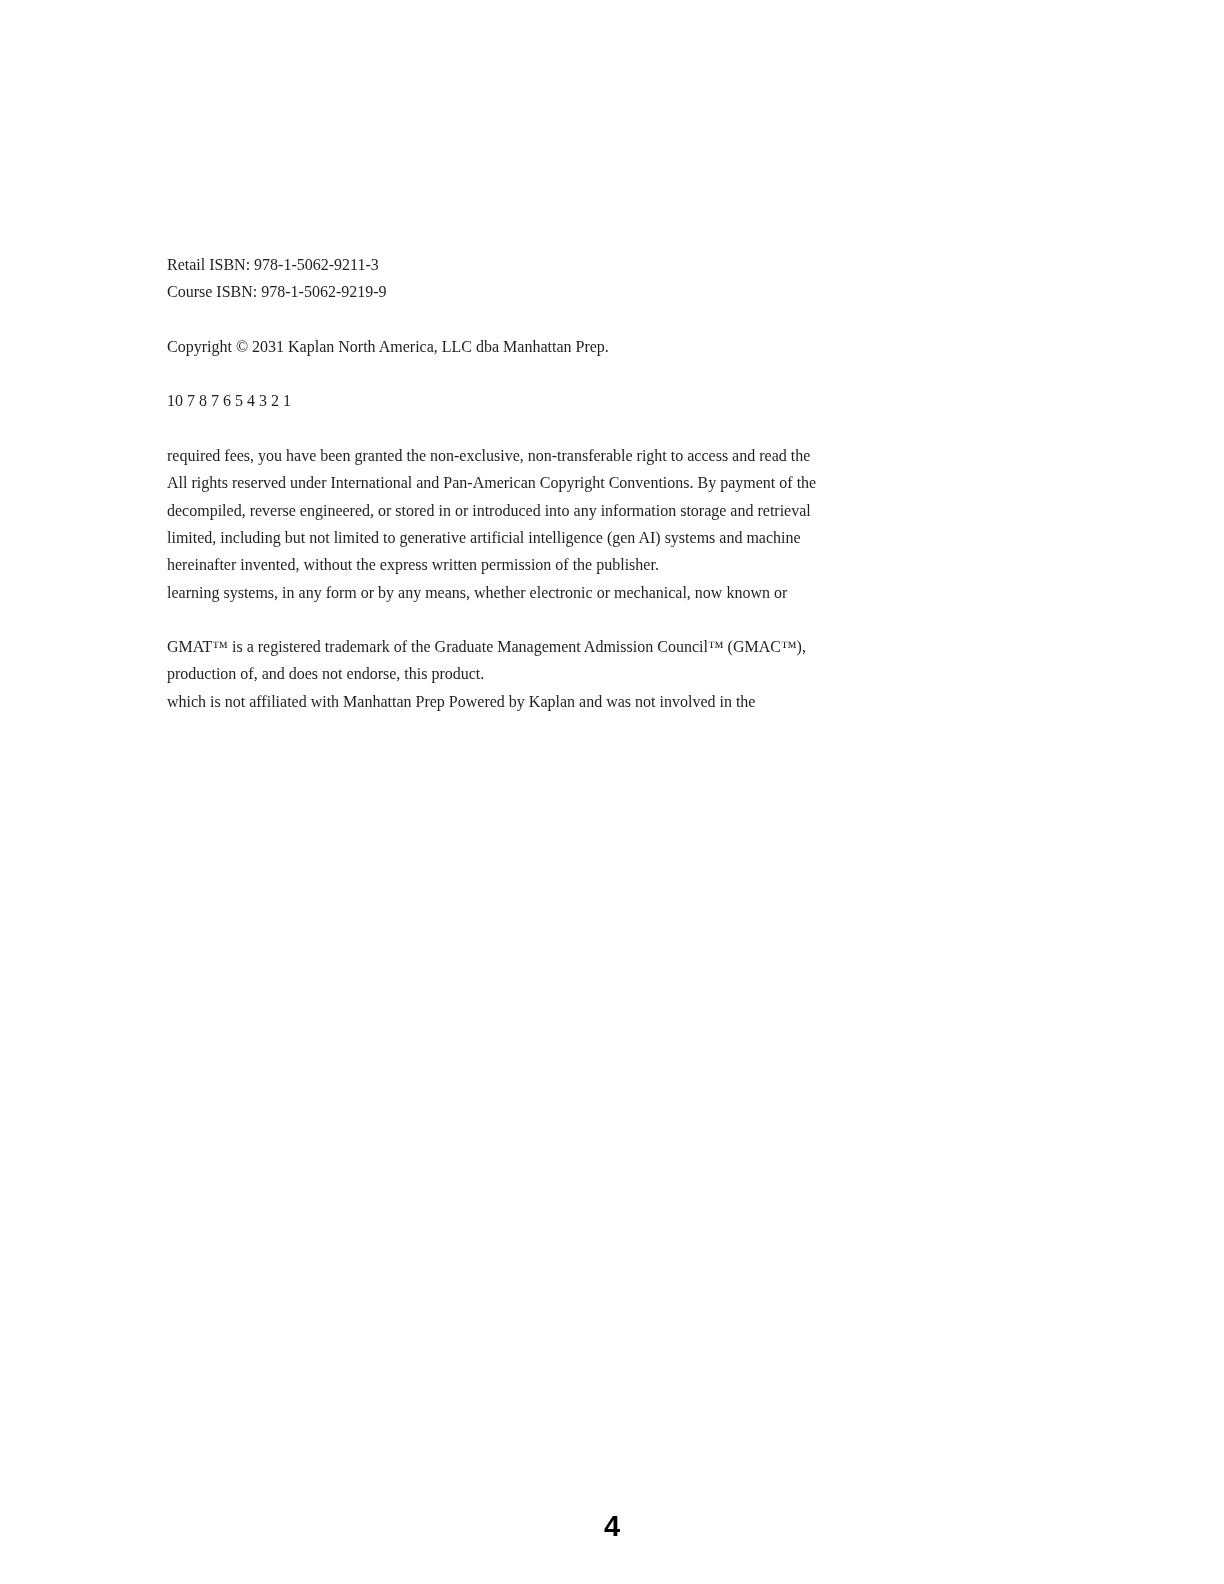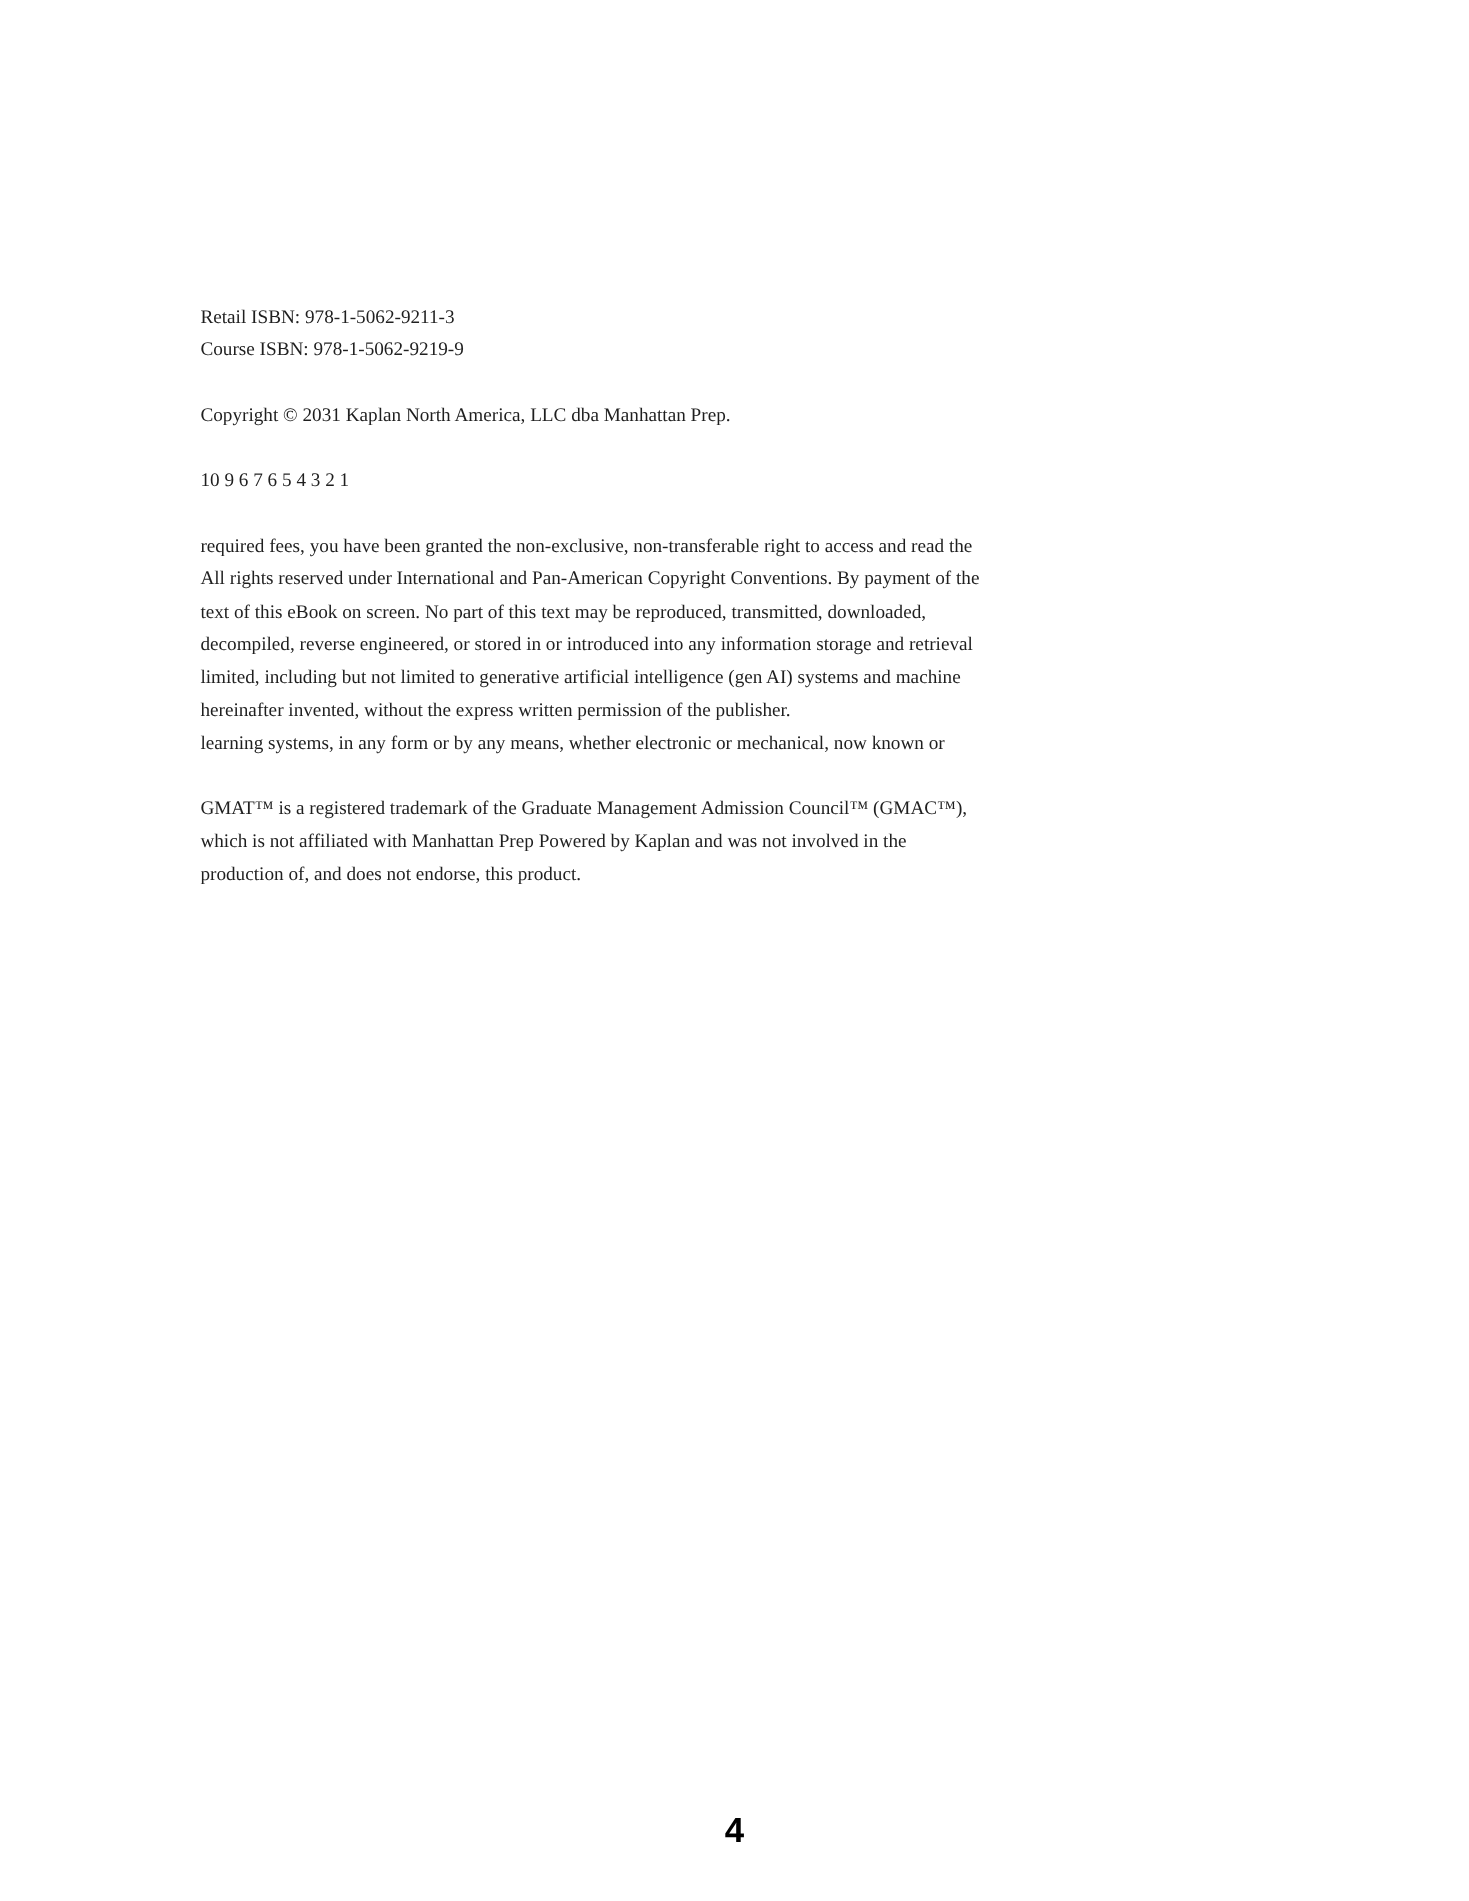--- a/index.html
+++ b/index.html
@@ -49,35 +49,34 @@
 
   <section class="text-block">
 
     <div class="para">
       <div class="line">Retail ISBN: 978-1-5062-9211-3</div>
       <div class="line">Course ISBN: 978-1-5062-9219-9</div>
     </div>
 
     <div class="para line">Copyright © 2031 Kaplan North America, LLC dba Manhattan Prep.</div>
 
-    <div class="para line">10 9 6 7 6 5 4 3 2 1</div>
+    <div class="para line">10 7 8 7 6 5 4 3 2 1</div>
 
     <div class="para">
       <div class="line">required fees, you have been granted the non-exclusive, non-transferable right to access and read the</div>
       <div class="line">All rights reserved under International and Pan-American Copyright Conventions. By payment of the</div>
-      <div class="line">text of this eBook on screen. No part of this text may be reproduced, transmitted, downloaded,</div>
       <div class="line">decompiled, reverse engineered, or stored in or introduced into any information storage and retrieval</div>
       <div class="line">limited, including but not limited to generative artificial intelligence (gen AI) systems and machine</div>
       <div class="line">hereinafter invented, without the express written permission of the publisher.</div>
       <div class="line">learning systems, in any form or by any means, whether electronic or mechanical, now known or</div>
     </div>
 
     <div class="para">
       <div class="line">GMAT™ is a registered trademark of the Graduate Management Admission Council™ (GMAC™),</div>
+      <div class="line">production of, and does not endorse, this product.</div>
       <div class="line">which is not affiliated with Manhattan Prep Powered by Kaplan and was not involved in the</div>
-      <div class="line">production of, and does not endorse, this product.</div>
     </div>
 
   </section>
 
   <footer class="page-number">4</footer>
 
 </main>
 
 </body></html>

